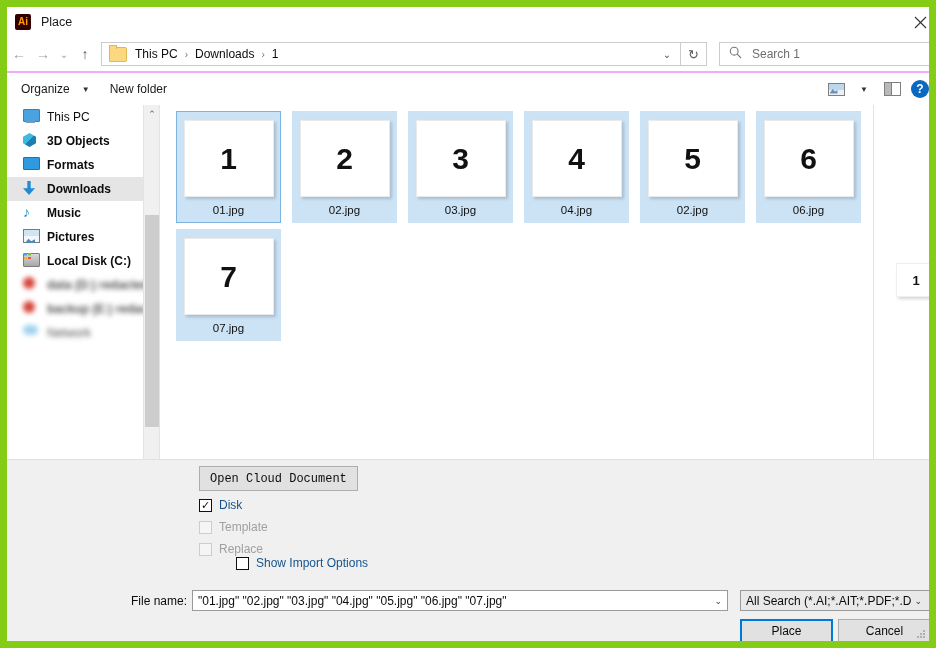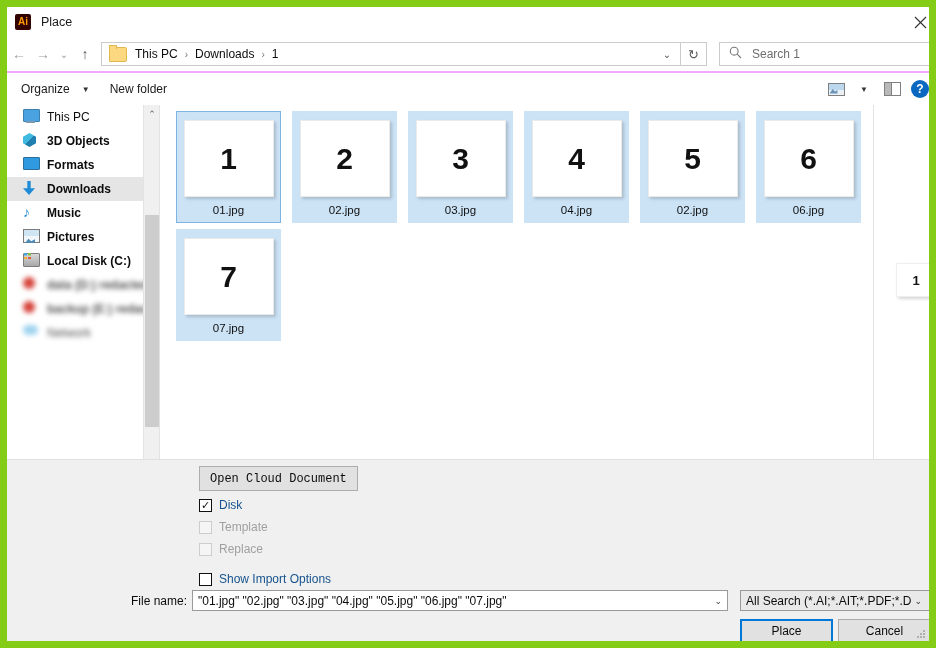--- a/index.html
+++ b/index.html
@@ -596,21 +596,21 @@
           <span class="opt-link">Disk</span>
         </div>
         <div class="optrow" style="top: 60px;">
           <span class="cb disabled"></span>
           <span class="opt-dis">Template</span>
         </div>
         <div class="optrow" style="top: 82px;">
           <span class="cb disabled"></span>
           <span class="opt-dis">Replace</span>
         </div>
-        <div class="optrow" style="top: 112px;">
+        <div class="optrow" style="top: 96px; margin-left: 37px;">
           <span class="cb"></span>
           <span class="opt-link">Show Import Options</span>
         </div>
       </div>
   </div>
 
   <div class="fn-label">File name:</div>
   <div class="fn-input">
     <input type="text" value="&quot;01.jpg&quot; &quot;02.jpg&quot; &quot;03.jpg&quot; &quot;04.jpg&quot; &quot;05.jpg&quot; &quot;06.jpg&quot; &quot;07.jpg&quot;" style="">
     <span class="fn-caret">⌄</span>

